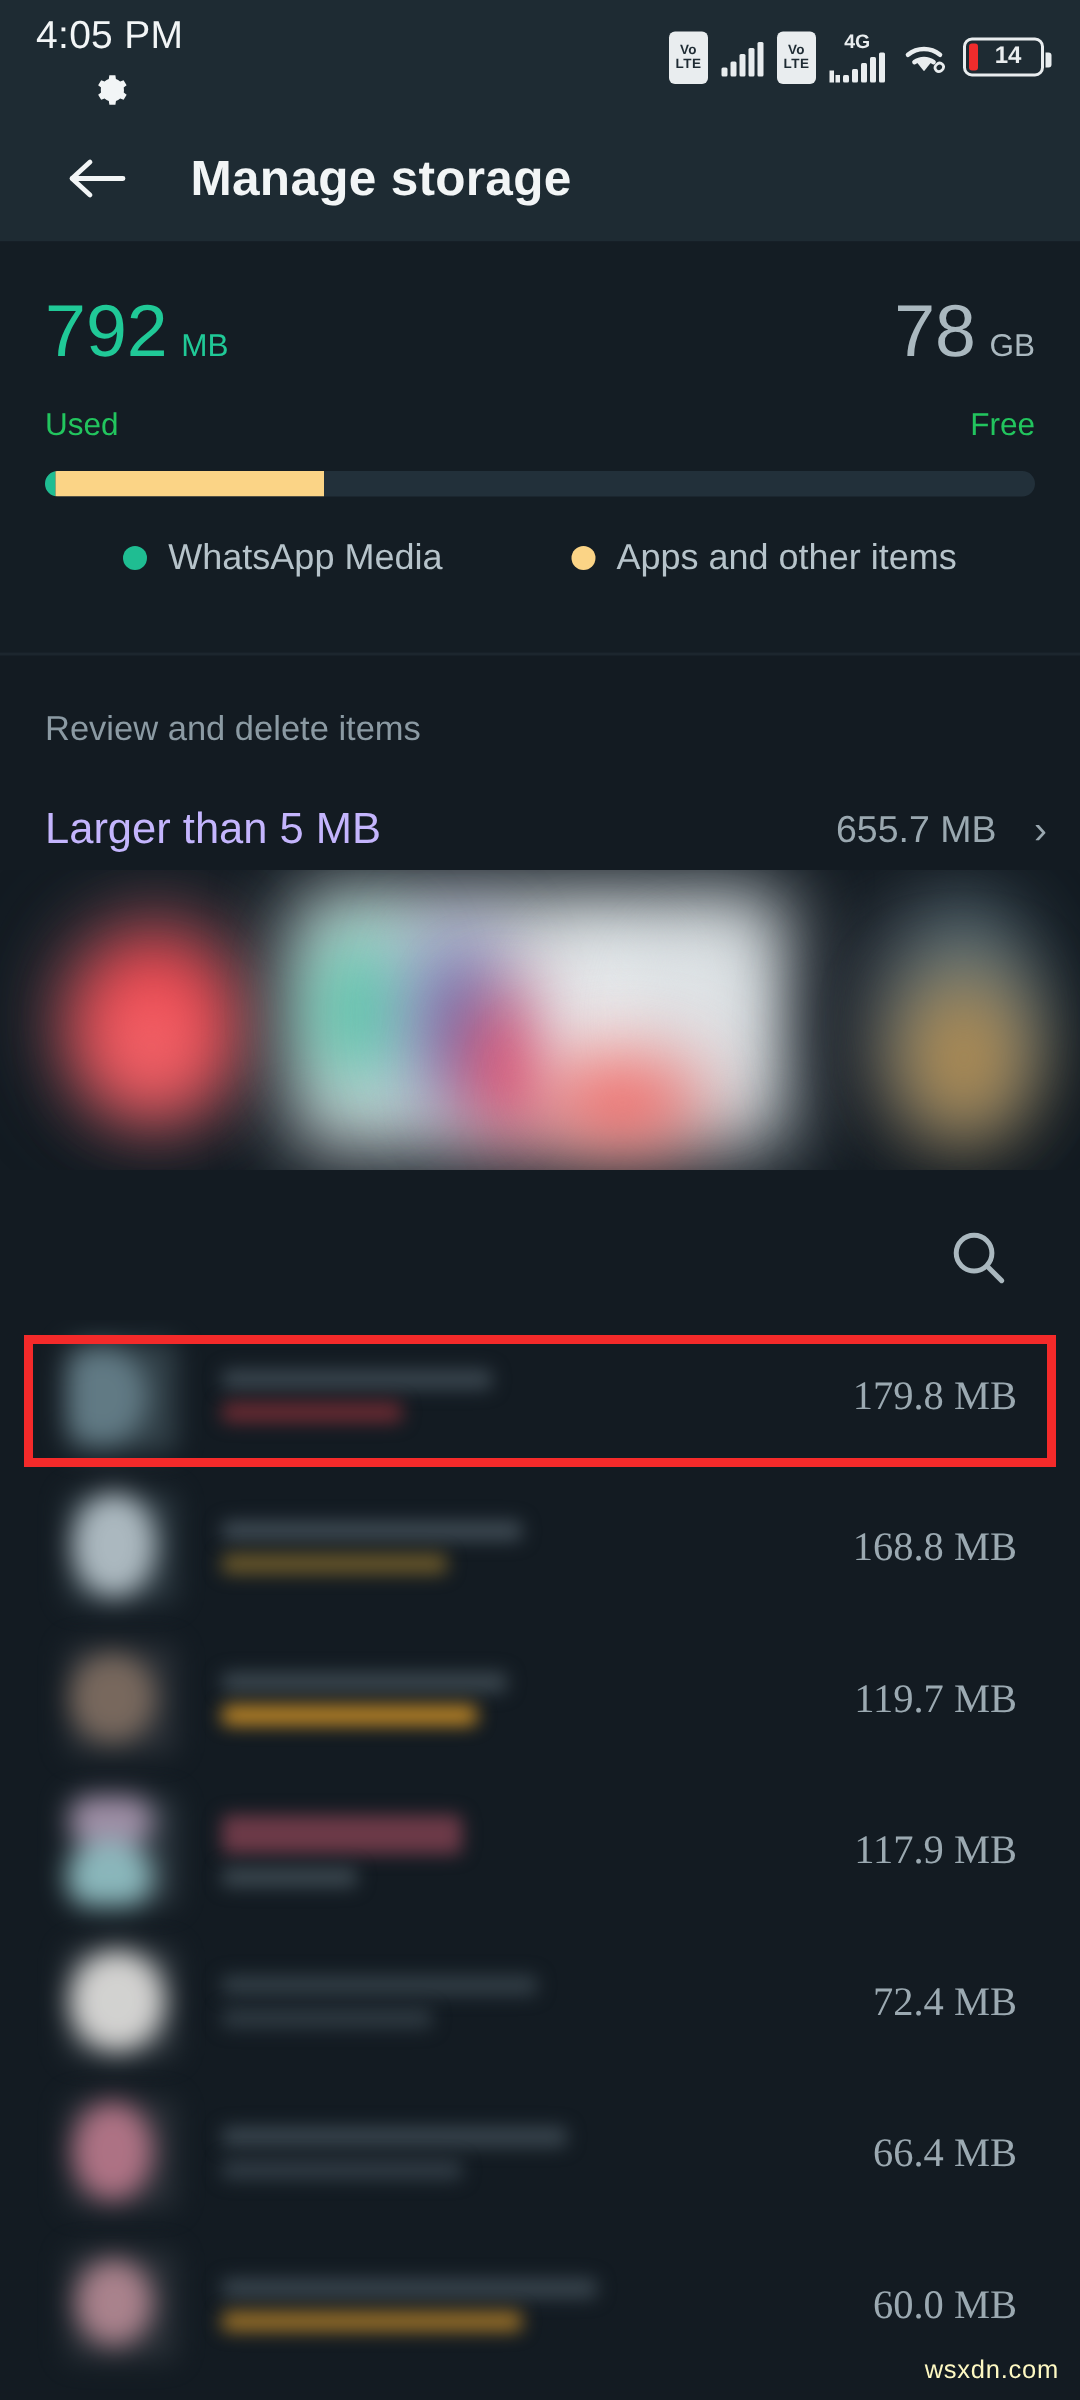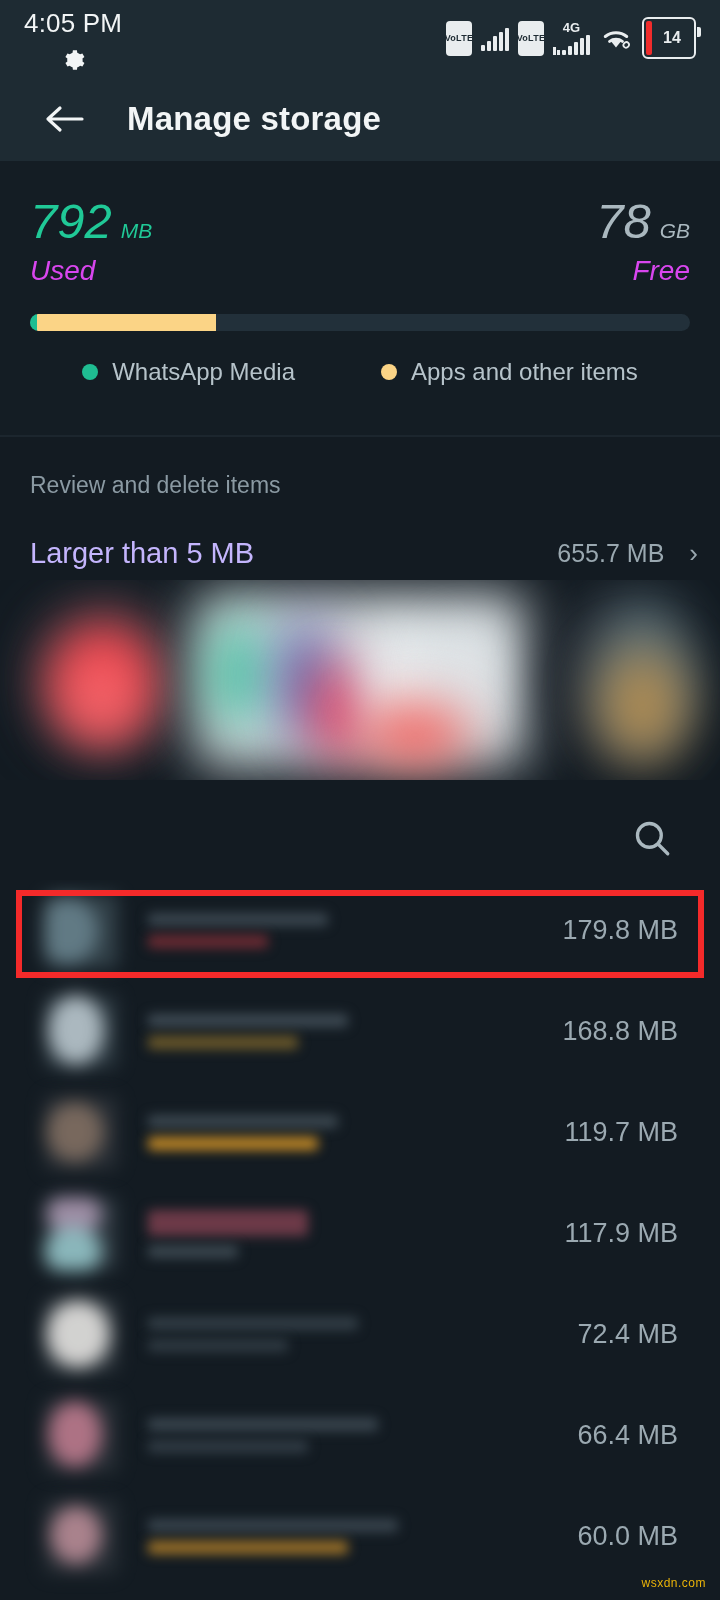--- a/index.html
+++ b/index.html
@@ -19,61 +19,61 @@
     padding:0 24px;
   }
   .sb-left { display:flex; align-items:center; gap:10px;flex-direction:column; }
   .sb-time { color:#f2f5f6; font-size:26px; font-weight:500; letter-spacing:.2px; }
   .sb-gear { width:20px; height:20px; position:relative; display:inline-block; }
   .sb-gear svg { display:block; }
   .sb-right { display:flex; align-items:center; gap:9px; }
   .volte {
     width:26px; height:35px; border-radius:4px; background:#e9edef;
     color:#1e2b33; font-size:9px; font-weight:bold; line-height:11px;
-    display:flex; align-items:center; justify-content:center;
+    display:flex; flex-direction:column; align-items:center; justify-content:center;
     letter-spacing:.3px;
   }
   .bars { display:flex; align-items:flex-end; gap:2px; height:26px; }
   .bars i { display:block; width:4px; background:#e9edef; border-radius:1px; }
   .bars i:nth-child(1){height:6px;} .bars i:nth-child(2){height:10px;}
   .bars i:nth-child(3){height:15px;} .bars i:nth-child(4){height:19px;}
   .bars i:nth-child(5){height:23px;}
   .net-group { display:flex; flex-direction:column; align-items:center; }
   .net-label { color:#e9edef; font-size:13px; font-weight:600; line-height:13px; margin-bottom:1px; }
   .updown { display:flex; gap:1px; align-items:flex-end; margin-right:2px; }
   .updown i { width:3px; height:8px; background:#e9edef; display:block; }
   .wifi { width:34px; height:26px; position:relative; }
   .battery {
-    position:relative; width:54px; height:42px; border:2.5px solid #e9edef;
+    position:relative; width:54px; height:26px; border:2.5px solid #e9edef;
     border-radius:6px; display:flex; align-items:center; justify-content:center;
   }
   .battery:after{
     content:""; position:absolute; right:-7px; top:8px; width:4px; height:10px;
     background:#e9edef; border-radius:0 2px 2px 0;
   }
   .batt-fill{ position:absolute; left:2px; top:2px; bottom:2px; width:6px; background:#f02c2c; border-radius:2px; }
   .batt-num{ color:#e9edef; font-size:16px; font-weight:600; padding-left:6px; }
 
   
   .appbar {
     position:absolute; top:76px; left:0; width:720px; height:85px;
     background:#1e2b33; display:flex; align-items:center; padding:0 40px;
   }
   .back-btn { width:48px; height:48px; display:flex; align-items:center; justify-content:center; cursor:pointer; }
   .appbar-title { color:#f2f5f6; font-size:33px; font-weight:bold; margin-left:39px; letter-spacing:.2px; }
 
   
   .summary { position:absolute; top:161px; left:0; width:720px; height:274px; background:#141d24; }
   .sizes { display:flex; justify-content:space-between; padding:34px 30px 0 30px; }
-  .size-block { display:flex; flex-direction:column;font-style:italic; }
+  .size-block { display:flex; flex-direction:column; }
   .size-block.right { align-items:flex-end; }
   .size-line { display:flex; align-items:baseline; gap:9px; }
   .size-num { font-size:49px; font-weight:400; line-height:52px; }
   .size-unit { font-size:21px; font-weight:500; }
-  .size-caption { font-size:28px; color:#d946ef; margin-top:8px; }
+  .size-caption { font-size:21px; color:#22c55e; margin-top:25px; }
   .used .size-num, .used .size-unit { color:#20c997; }
   .free .size-num, .free .size-unit { color:#aab8bf; }
 
   .track {
     position:absolute; left:30px; top:153px; width:660px; height:17px;
     background:#22303a; border-radius:9px; overflow:hidden; display:flex;
   }
   .seg-media { height:100%; background:#1fbd92; }
   .seg-apps  { height:100%; background:#fbd486; }
 
@@ -113,39 +113,39 @@
   .search-row {
     position:absolute; top:805px; left:0; width:720px; height:66px;
     display:flex; align-items:center; justify-content:flex-end; padding-right:42px;
   }
   .search-btn { width:52px; height:52px; display:flex; align-items:center; justify-content:center; cursor:pointer; }
 
   
   .list { position:absolute; top:880px; left:0; width:720px; height:720px; overflow:hidden; }
   .row {
     position:relative; width:720px; height:101px;
-    display:flex; align-items:center; padding:0 42px 0 44px;
+    display:flex; align-items:center; padding:0 42px 0 44px;font-family:Liberation Serif, serif;
   }
   .thumb {
     width:74px; height:74px; border-radius:5px; flex:none;
     filter:blur(9px); overflow:hidden; position:relative; opacity:.85;
   }
   .thumb span { position:absolute; border-radius:50%; }
   .row-text { flex:1; margin-left:30px; display:flex; flex-direction:column; gap:9px; }
   .ln { height:13px; border-radius:4px; filter:blur(6px); }
   .row-size { color:#9ba9b1; font-size:27px; flex:none; }
 
   .highlight-box {
     position:absolute; left:16px; top:890px; width:688px; height:88px;
     border:6px solid #f42a2a; pointer-events:none; z-index:5;
   }
 
   .watermark {
     position:absolute; right:14px; bottom:10px;
-    color:#eab308; font-size:12px; letter-spacing:.5px;
+    color:#fef9c3; font-size:17px; letter-spacing:.5px;
   }
 </style>
 </head>
 <body>
 
 <div class="phone">
 
   <div class="statusbar">
     <div class="sb-left">
       <span class="sb-time">4:05 PM</span>

